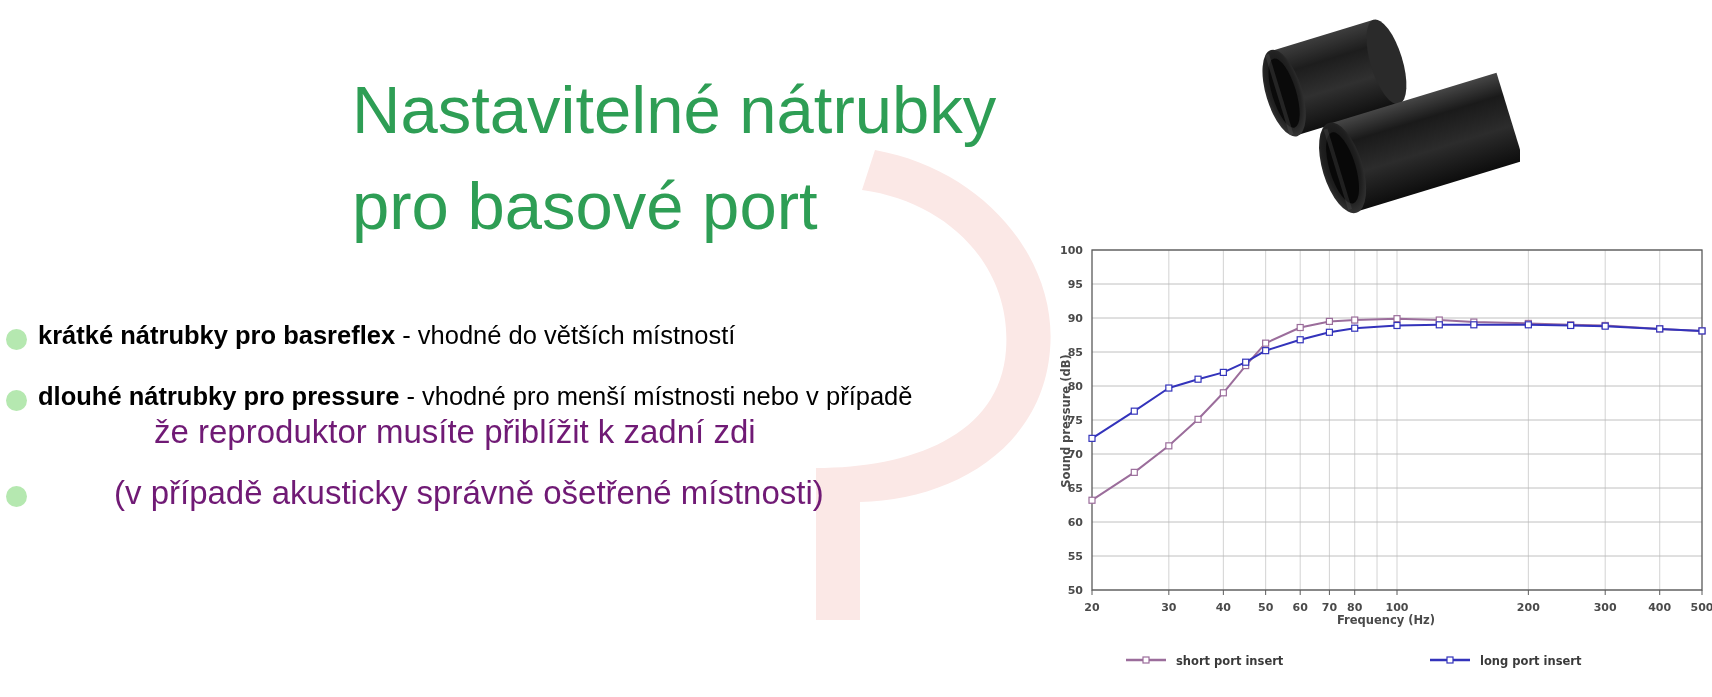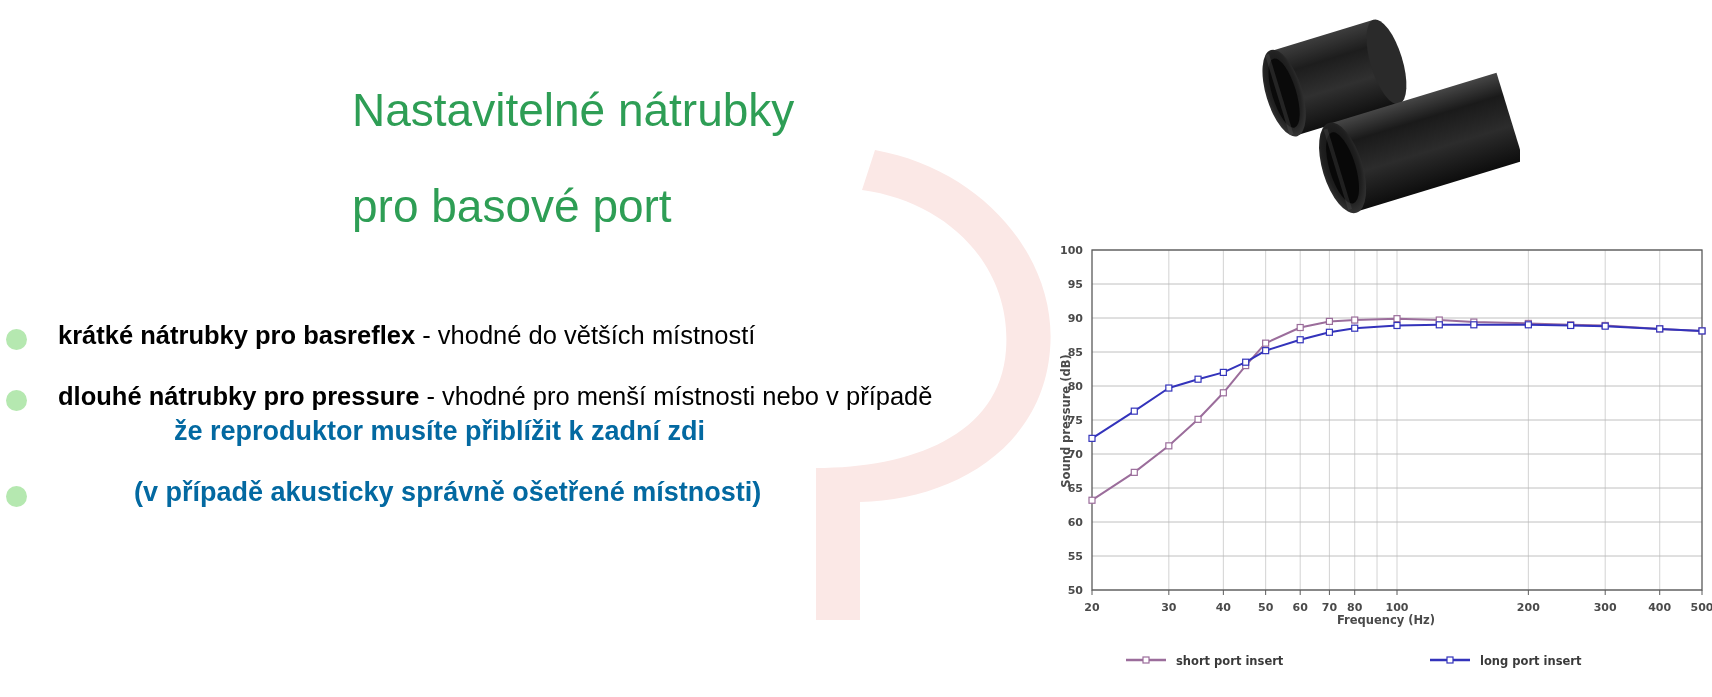--- a/index.html
+++ b/index.html
@@ -32,38 +32,38 @@
   
   .title-block {
     position: absolute;
     left: 352px;
     top: 62px;
     width: 760px;
     z-index: 3;
   }
   .title-line {
     color: #2e9e55;
-    font-size: 46px;
+    font-size: 67px;
     line-height: 96px;
     font-weight: 400;
     letter-spacing: 0px;
     white-space: nowrap;
   }
 
   
   .bullets {
     position: absolute;
     left: 0px;
     top: 318px;
     width: 1060px;
     z-index: 3;
   }
   .bullet-row {
     position: relative;
-    padding-left: 58px;
+    padding-left: 38px;
     margin-bottom: 26px;
   }
   .bullet-dot {
     position: absolute;
     left: 6px;
     top: 11px;
     width: 21px;
     height: 21px;
     border-radius: 50%;
     background: #b5e8b0;
@@ -71,25 +71,24 @@
   .bullet-text {
     font-size: 25.5px;
     line-height: 35px;
     color: #000000;
     font-weight: 400;
   }
   .bullet-text b {
     font-weight: 700;
   }
   .bullet-cont {
-    font-size: 27px;
+    font-size: 33px;
     line-height: 35px;
-    color: #0369a1;
+    color: #701a75;
     padding-left: 116px;
-    font-weight: bold;
   }
   .bullet-cont.indent2 { padding-left: 76px; }
 
   
   .photo {
     position: absolute;
     left: 1120px;
     top: 0px;
     width: 400px;
     height: 250px;

